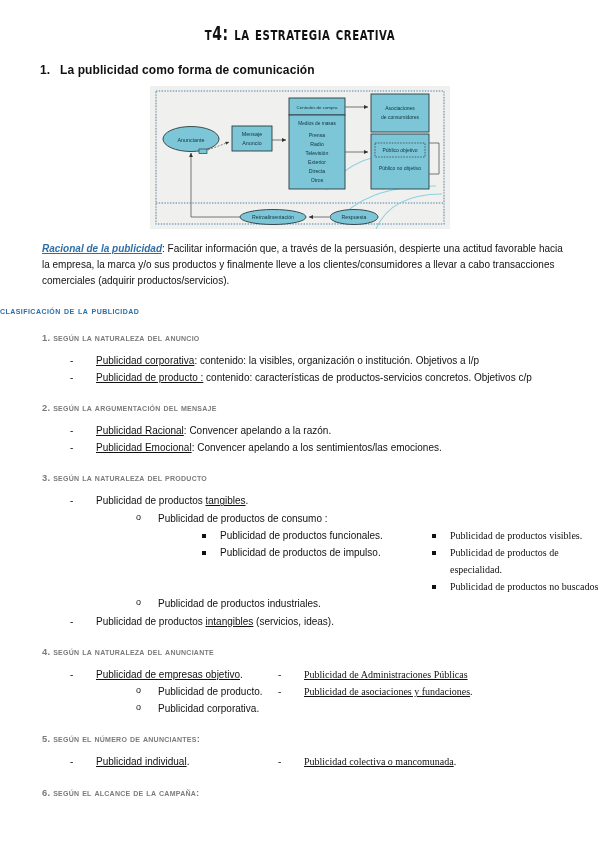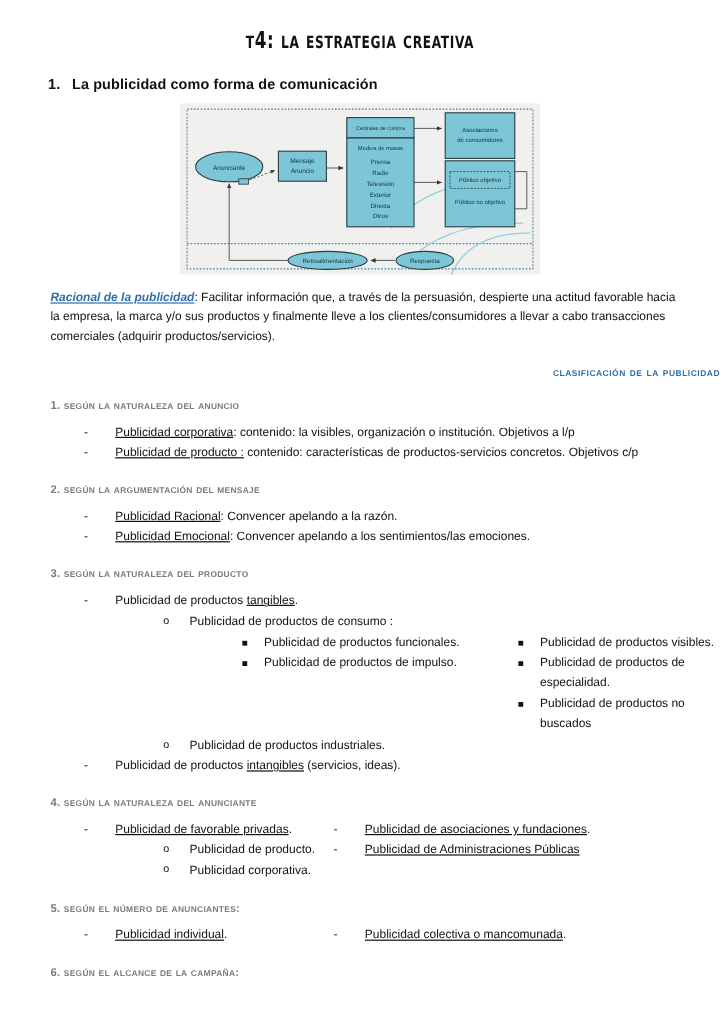--- a/index.html
+++ b/index.html
@@ -75,21 +75,21 @@
   }
   .objetivo .lbl {
     color: #2f6fa8;
     text-decoration: underline;
     font-style: italic;
     font-weight: 600;
   }
 
   
   .class-head {
-    text-align: right;
+    text-align: left;
     margin: 15px 0 0 0;
     font-size: 10.4px;
     font-variant: small-caps;
     text-transform: lowercase;
     letter-spacing: 0.45px;
     color: #2e6ea6;
     font-weight: 600;
   }
 
   
@@ -151,21 +151,21 @@
     top: 7px;
     width: 4px; height: 4px;
     background: #111;
   }
 
   .u { text-decoration: underline; }
 
   
   .twocol { display: flex; }
   .twocol .colA { width: 272px; flex: 0 0 272px; }
-  .twocol .colB { flex: 1 1 auto; }
+  .twocol .colB { flex: 1 1 auto; font-family: Liberation Serif, serif; }
 
   .colB ul.lvl1 { padding-left: 0; }
   .colB ul.lvl3 { padding-left: 0; }
 
   
   .rcol { padding-left: 6px; }
 </style>
 </head>
 <body>
 
@@ -298,32 +298,32 @@
       </ul>
     </li>
     <li><span>Publicidad de productos </span><span class="u">intangibles</span><span> (servicios, ideas).</span></li>
   </ul>
 
   <div class="grp-head">4. Según la naturaleza del anunciante</div>
   <div class="twocol">
     <div class="colA">
       <ul class="lvl1">
         <li>
-          <span class="u">Publicidad de favorable privadas</span><span>.</span>
+          <span class="u">Publicidad de empresas objetivo</span><span>.</span>
           <ul class="lvl2">
             <li>Publicidad de producto.</li>
             <li>Publicidad corporativa.</li>
           </ul>
         </li>
       </ul>
     </div>
     <div class="colB rcol">
       <ul class="lvl1">
+        <li><span class="u">Publicidad de Administraciones Públicas</span><span></span></li>
         <li><span class="u">Publicidad de asociaciones y fundaciones</span><span>.</span></li>
-        <li><span class="u">Publicidad de Administraciones Públicas</span><span></span></li>
       </ul>
     </div>
   </div>
 
   <div class="grp-head">5. Según el número de anunciantes:</div>
   <div class="twocol">
     <div class="colA">
       <ul class="lvl1">
         <li><span class="u">Publicidad individual</span><span>.</span></li>
       </ul>

